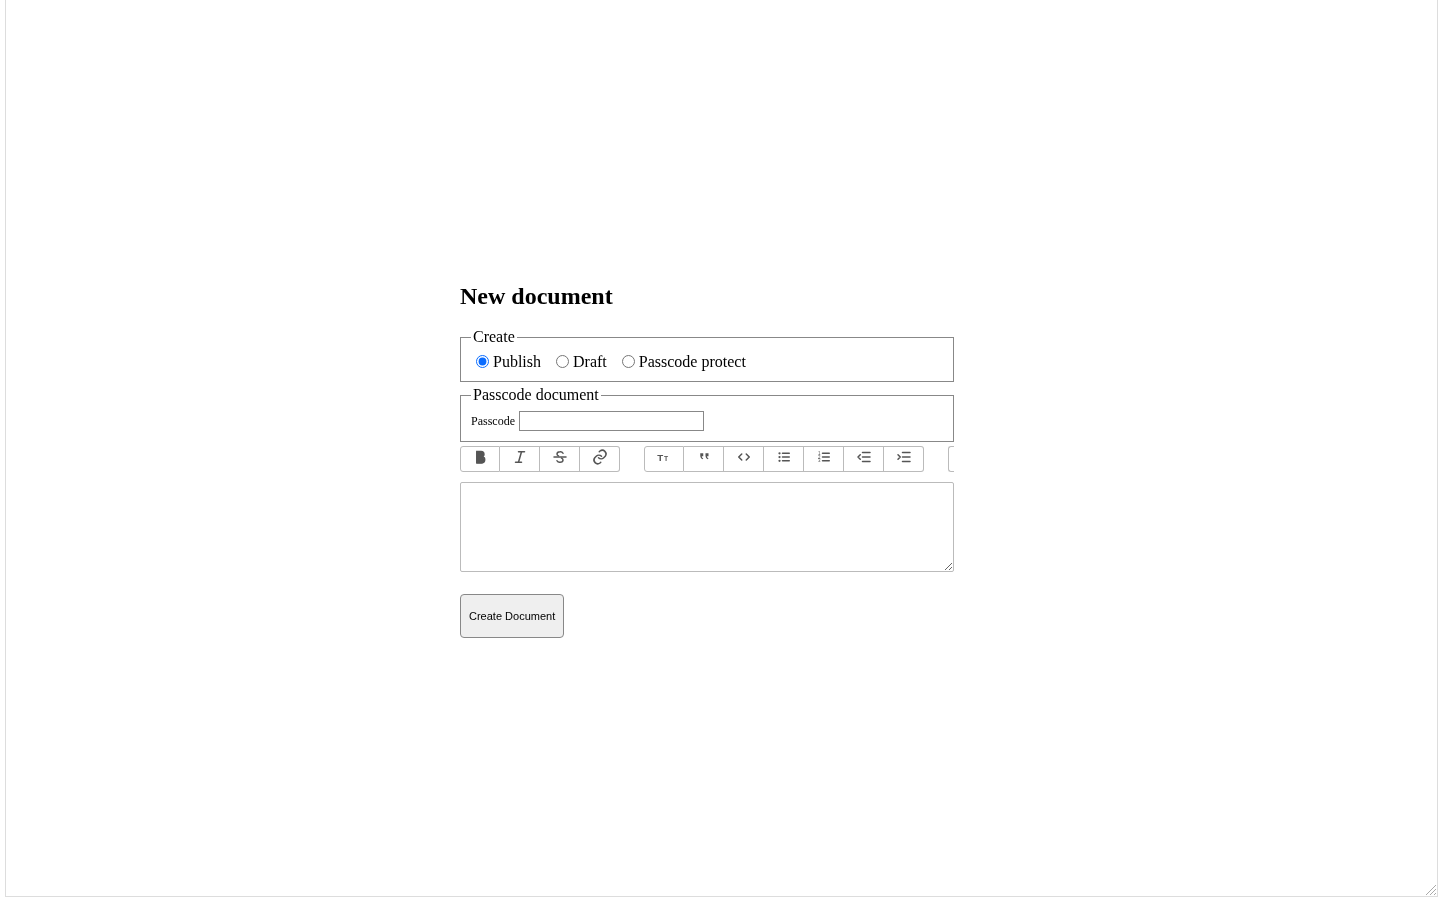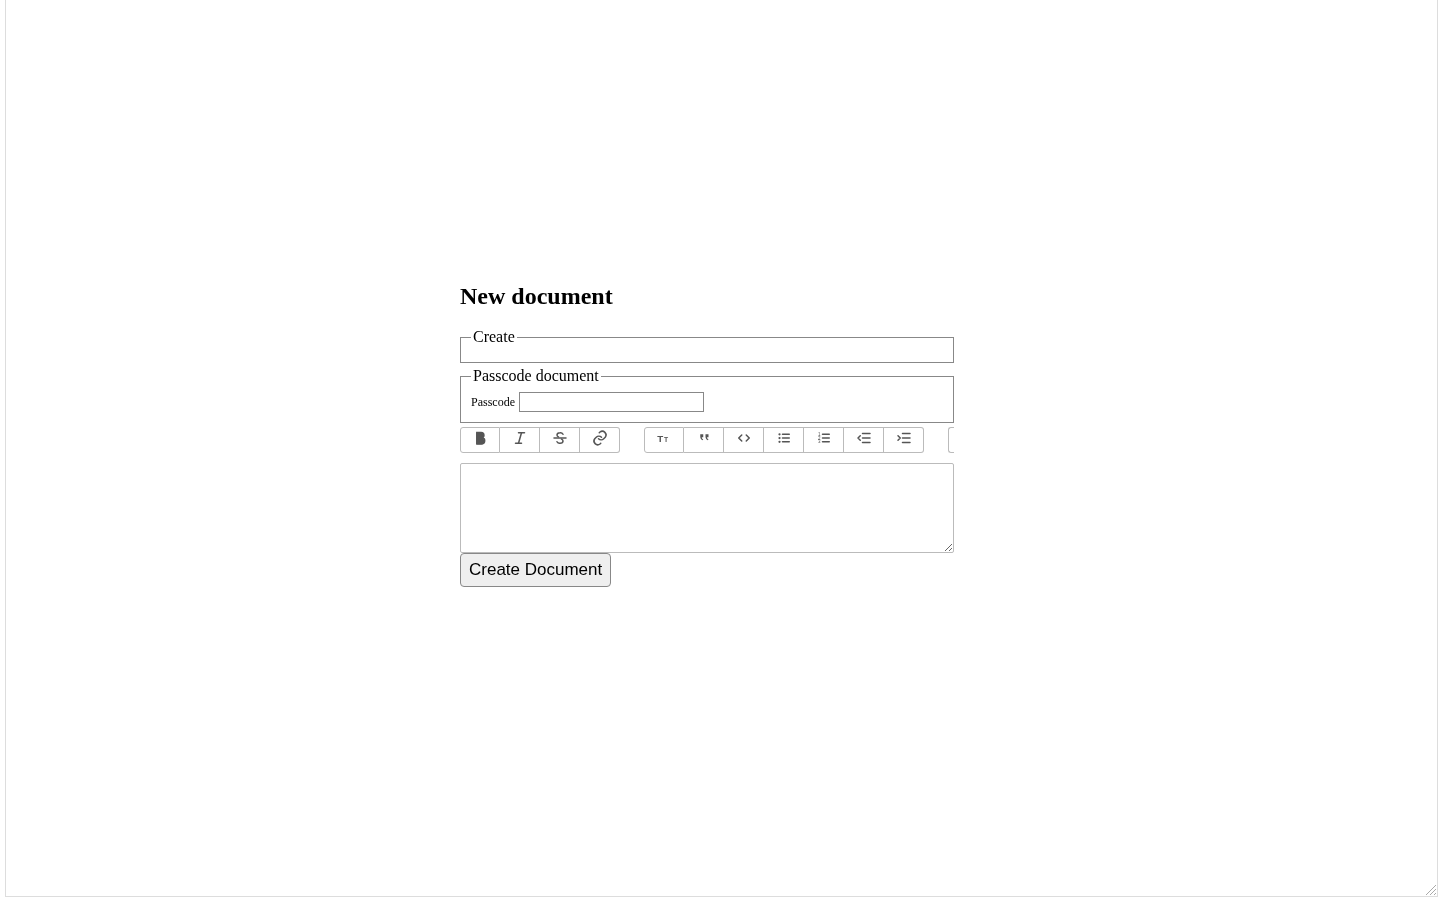--- a/index.html
+++ b/index.html
@@ -120,24 +120,24 @@
       border-radius: 2px;
       background: #fff;
       resize: both;
       overflow: auto;
       padding: 6px;
       font-family: inherit;
       font-size: 14px;
       display: block;
     }
     .submit-btn {
-      margin-top: 0;
-      font-size: 17px;
+      margin-top: 22px;
+      font-size: 11px;
       font-family: Arial, sans-serif;
-      padding: 6px 8px;
+      padding: 15px 8px;
       border: 1px solid #888;
       border-radius: 4px;
       background: #efefef;
       cursor: pointer;
     }
     .icon-stroke { stroke:#555; stroke-width:2; fill:none; stroke-linecap:round; stroke-linejoin:round; }
     .icon-fill { fill:#555; }
   </style>
 </head>
 <body>
@@ -153,20 +153,31 @@
       </svg>
   </div>
 </div>
 
 <div class="form-wrap">
 
   <h2 class="page-title">New document</h2>
 
   <fieldset>
     <legend>Create</legend>
+    <div class="radio-row">
+      <label>
+        <input type="radio" name="access" checked="" style=""><span>Publish</span>
+      </label>
+      <label>
+        <input type="radio" name="access" style=""><span>Draft</span>
+      </label>
+      <label>
+        <input type="radio" name="access" style=""><span>Passcode protect</span>
+      </label>
+    </div>
   </fieldset>
 
   <fieldset>
     <legend>Passcode document</legend>
     <div class="passcode-row">
       <label>Passcode</label>
       <input type="text" value="" style="">
     </div>
   </fieldset>
 

